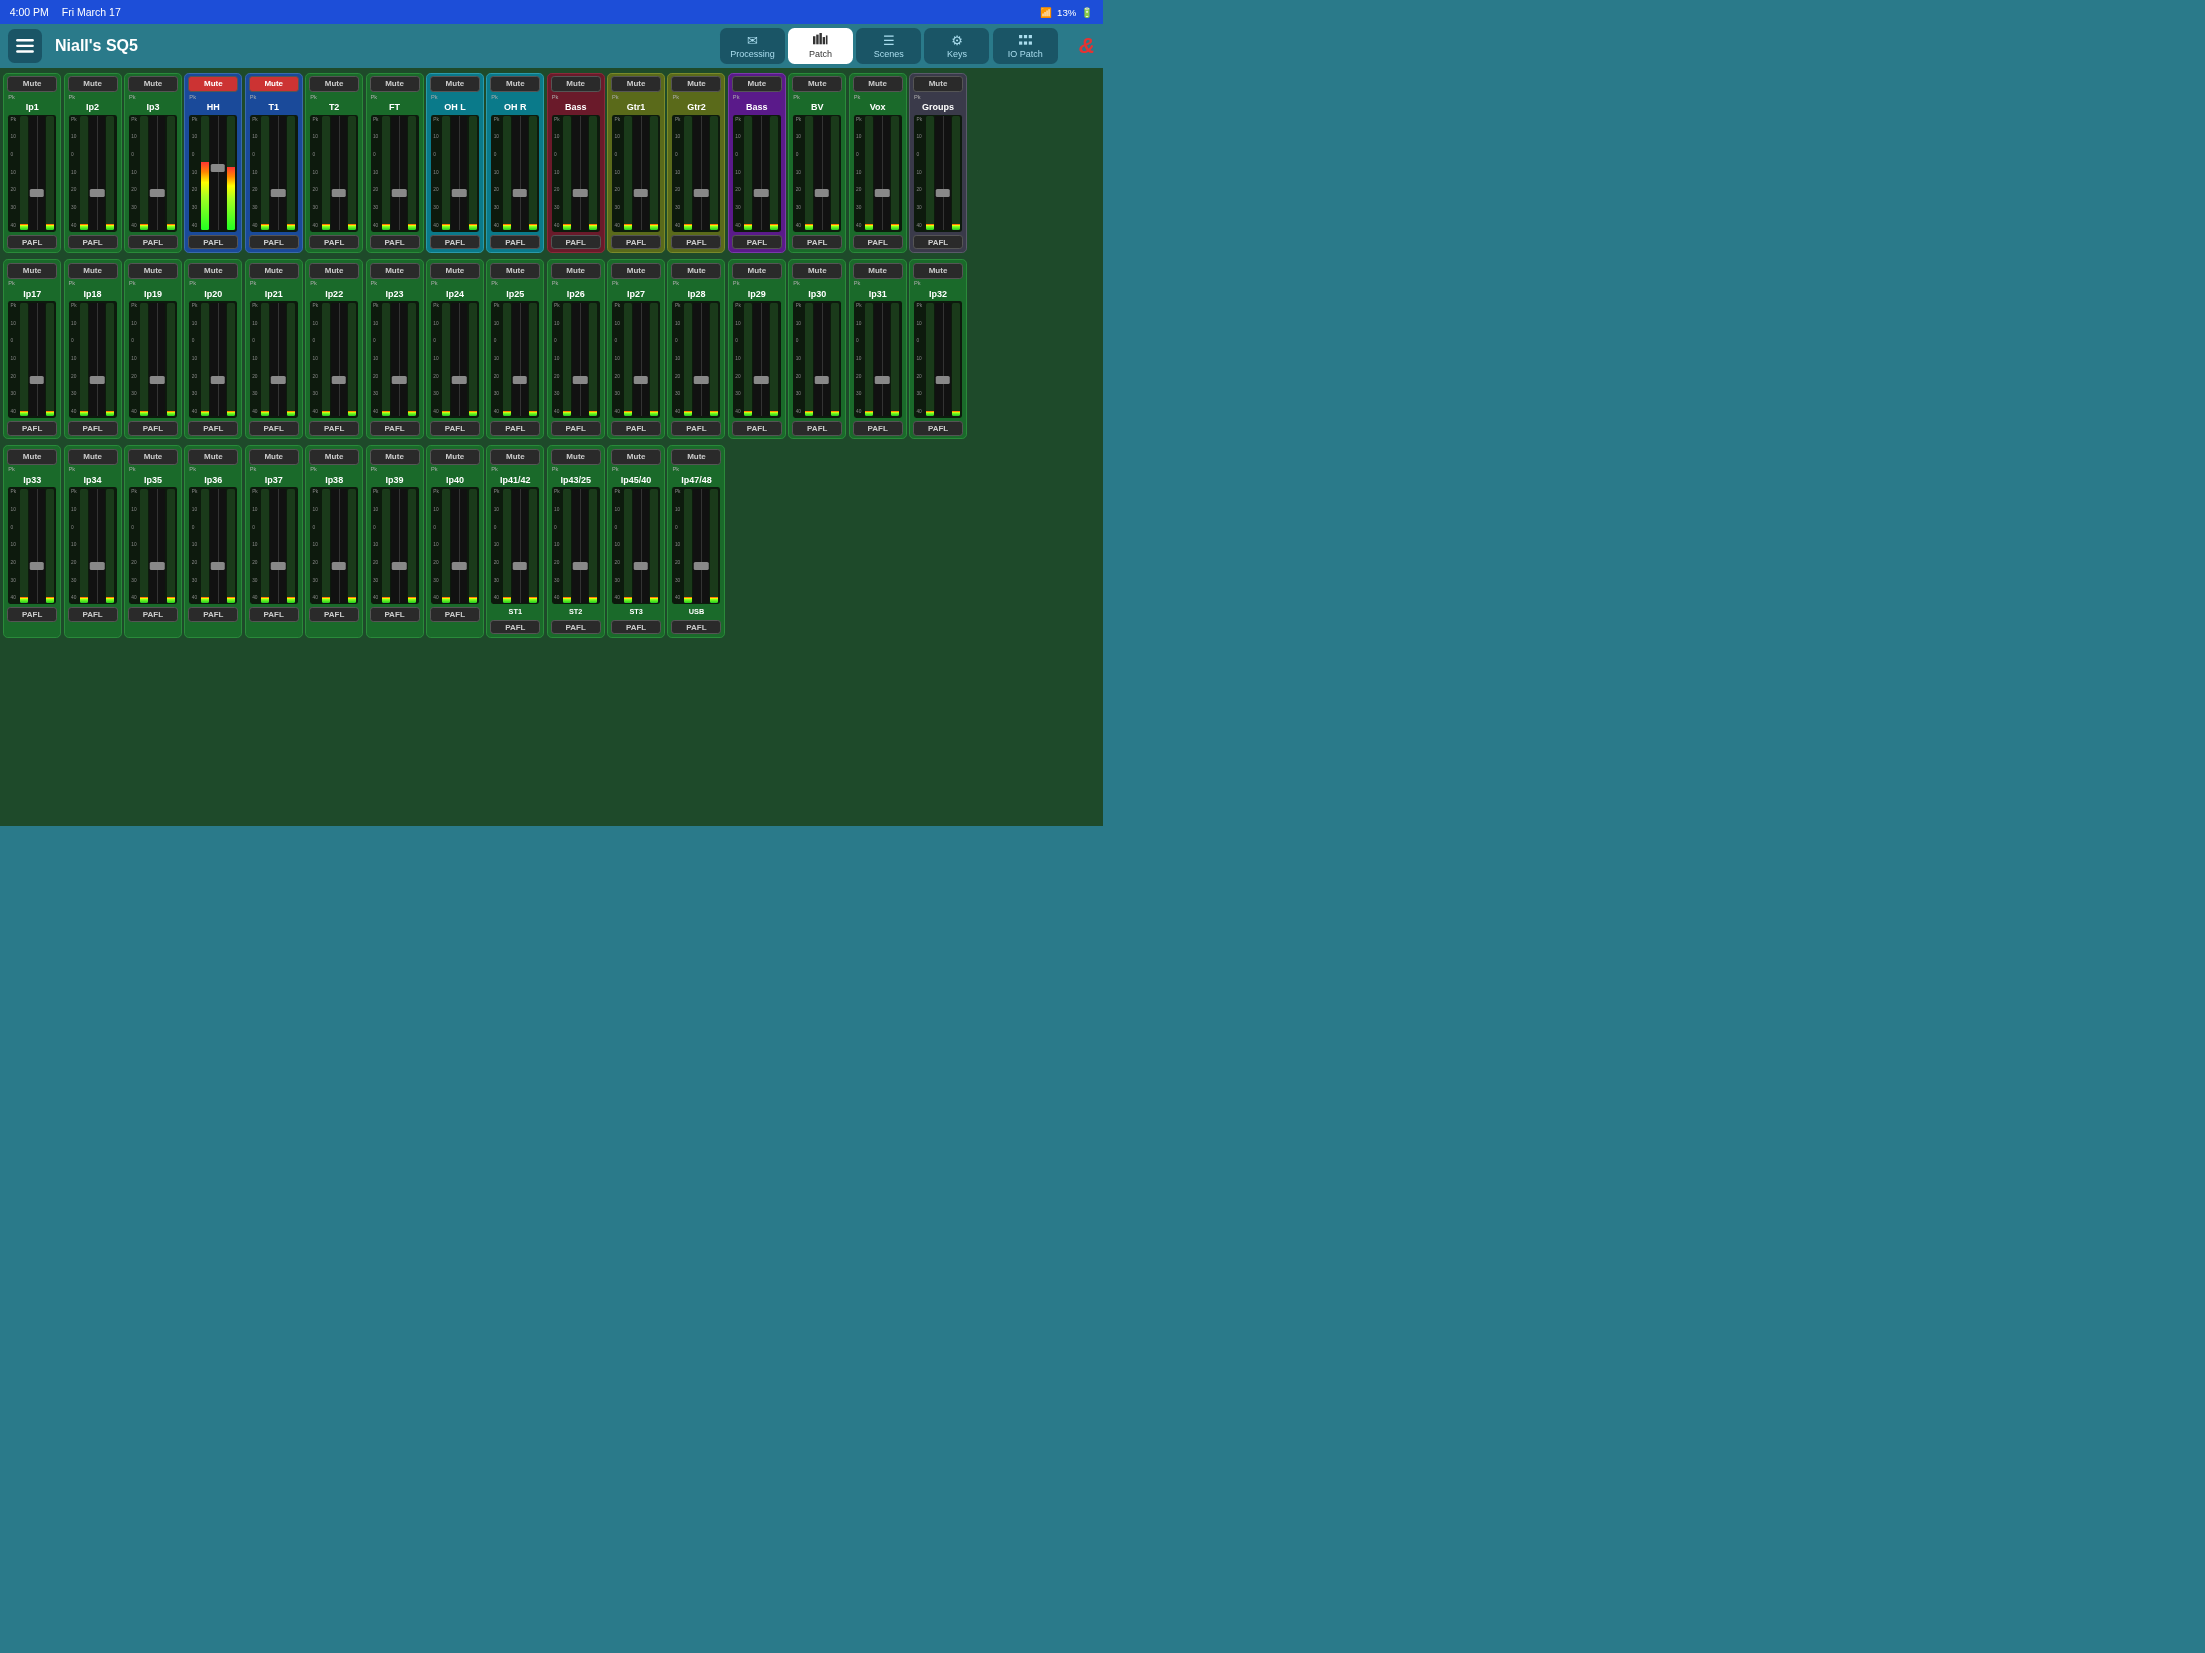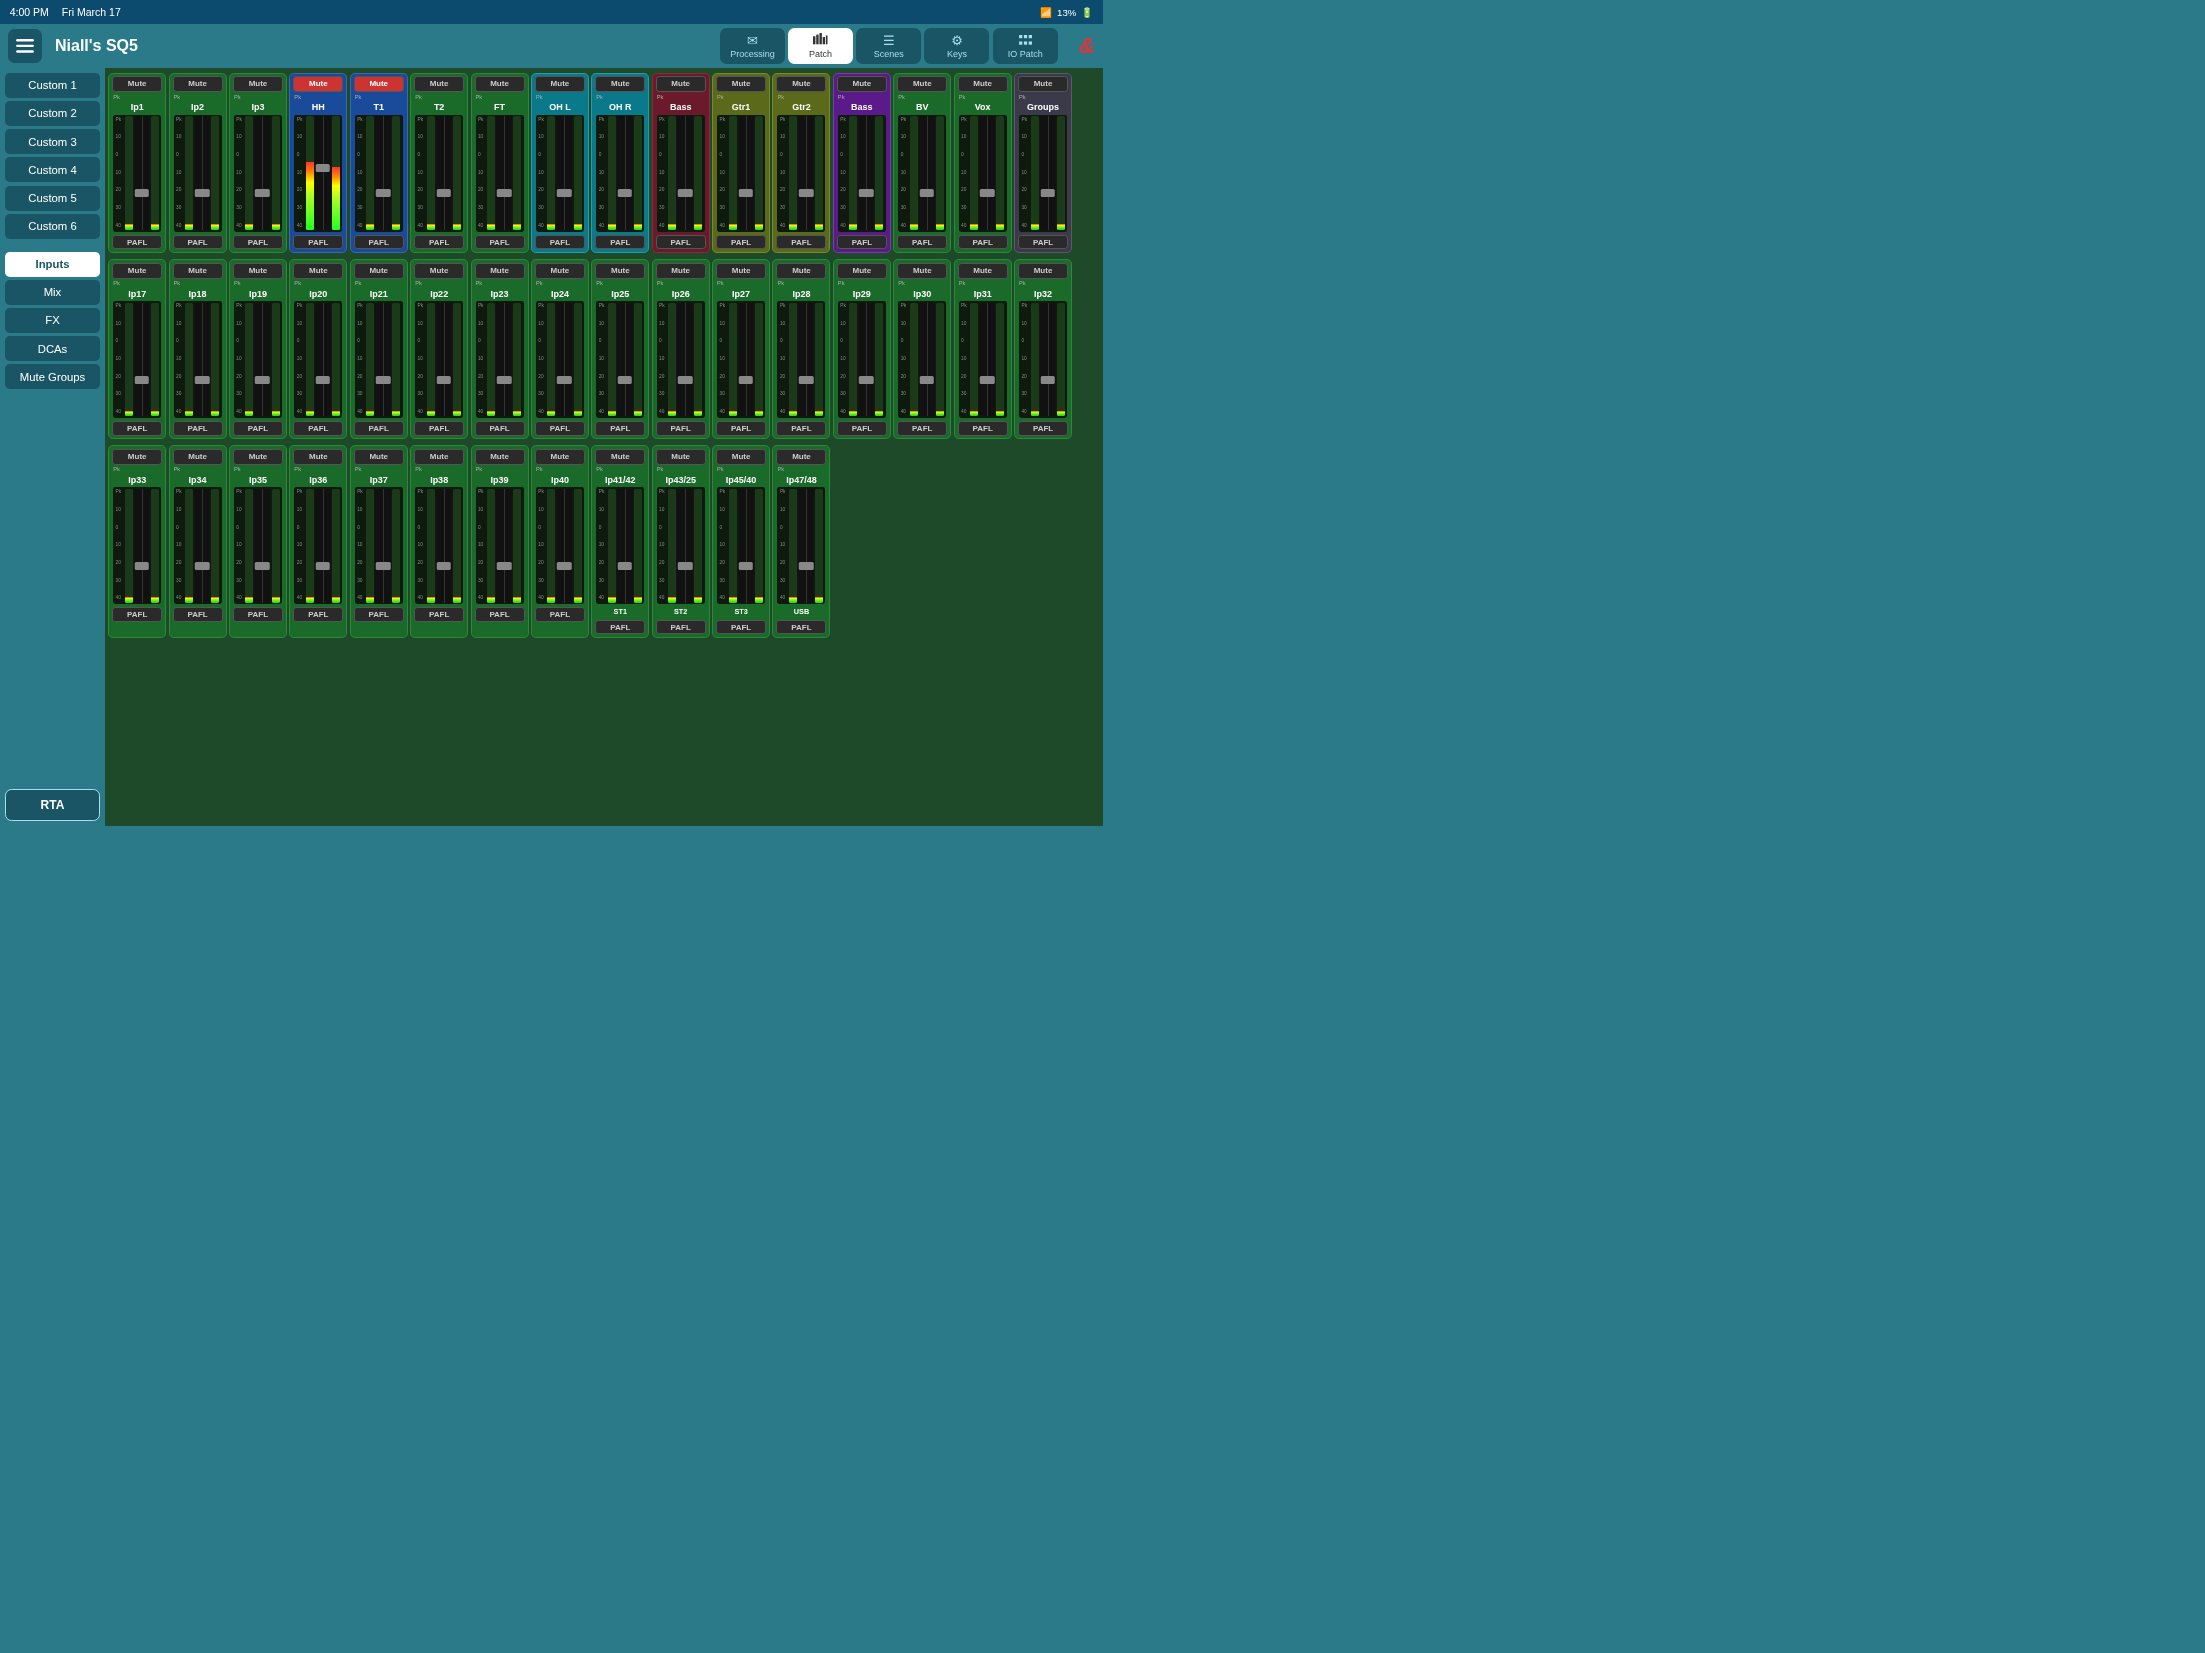--- a/index.html
+++ b/index.html
@@ -8,21 +8,21 @@
       font-family: -apple-system, BlinkMacSystemFont, 'Helvetica Neue', Arial, sans-serif;
       width: 1103px;
       height: 827px;
       overflow: hidden;
       position: relative;
     }
 
     
     .status-bar {
       height: 24px;
-      background: #0c4a6e;
+      background: #1d4ed8;
       display: flex;
       align-items: center;
       justify-content: space-between;
       padding: 0 9.7px;
       color: white;
       font-size: 10.5px;
       font-weight: 500;
     }
     .status-bar-right { display: flex; align-items: center; gap: 4.8px; font-size: 9.7px; }
 
@@ -332,36 +332,20 @@
         </svg>
       </span>
       <span>IO Patch</span>
     </div>
   </div>
   <div class="amp-icon">&amp;</div>
 </div>
 
 <div class="main-layout">
 
-  <div class="sidebar">
-    <div class="sidebar-item">Custom 1</div>
-    <div class="sidebar-item">Custom 2</div>
-    <div class="sidebar-item">Custom 3</div>
-    <div class="sidebar-item">Custom 4</div>
-    <div class="sidebar-item">Custom 5</div>
-    <div class="sidebar-item">Custom 6</div>
-    <div style="height:6.5px;"></div>
-    <div class="sidebar-item active">Inputs</div>
-    <div class="sidebar-item">Mix</div>
-    <div class="sidebar-item">FX</div>
-    <div class="sidebar-item">DCAs</div>
-    <div class="sidebar-item">Mute Groups</div>
-    <div class="sidebar-spacer" style="flex:1;"></div>
-    <div class="rta-btn">RTA</div>
-  </div>
 
   <div class="channels-area" id="channels-area">
 
   <div class="channel-row">
         <div class="channel-strip ">
           <div class="mute-btn">Mute</div>
           <div class="pk-label">Pk</div>
           <div class="ch-name">Ip1</div>
           <div class="fader-area">
             <div style="width: 8px; height: 100%; display: flex; flex-direction: column; justify-content: space-between; padding: 1.6px 0px;">

